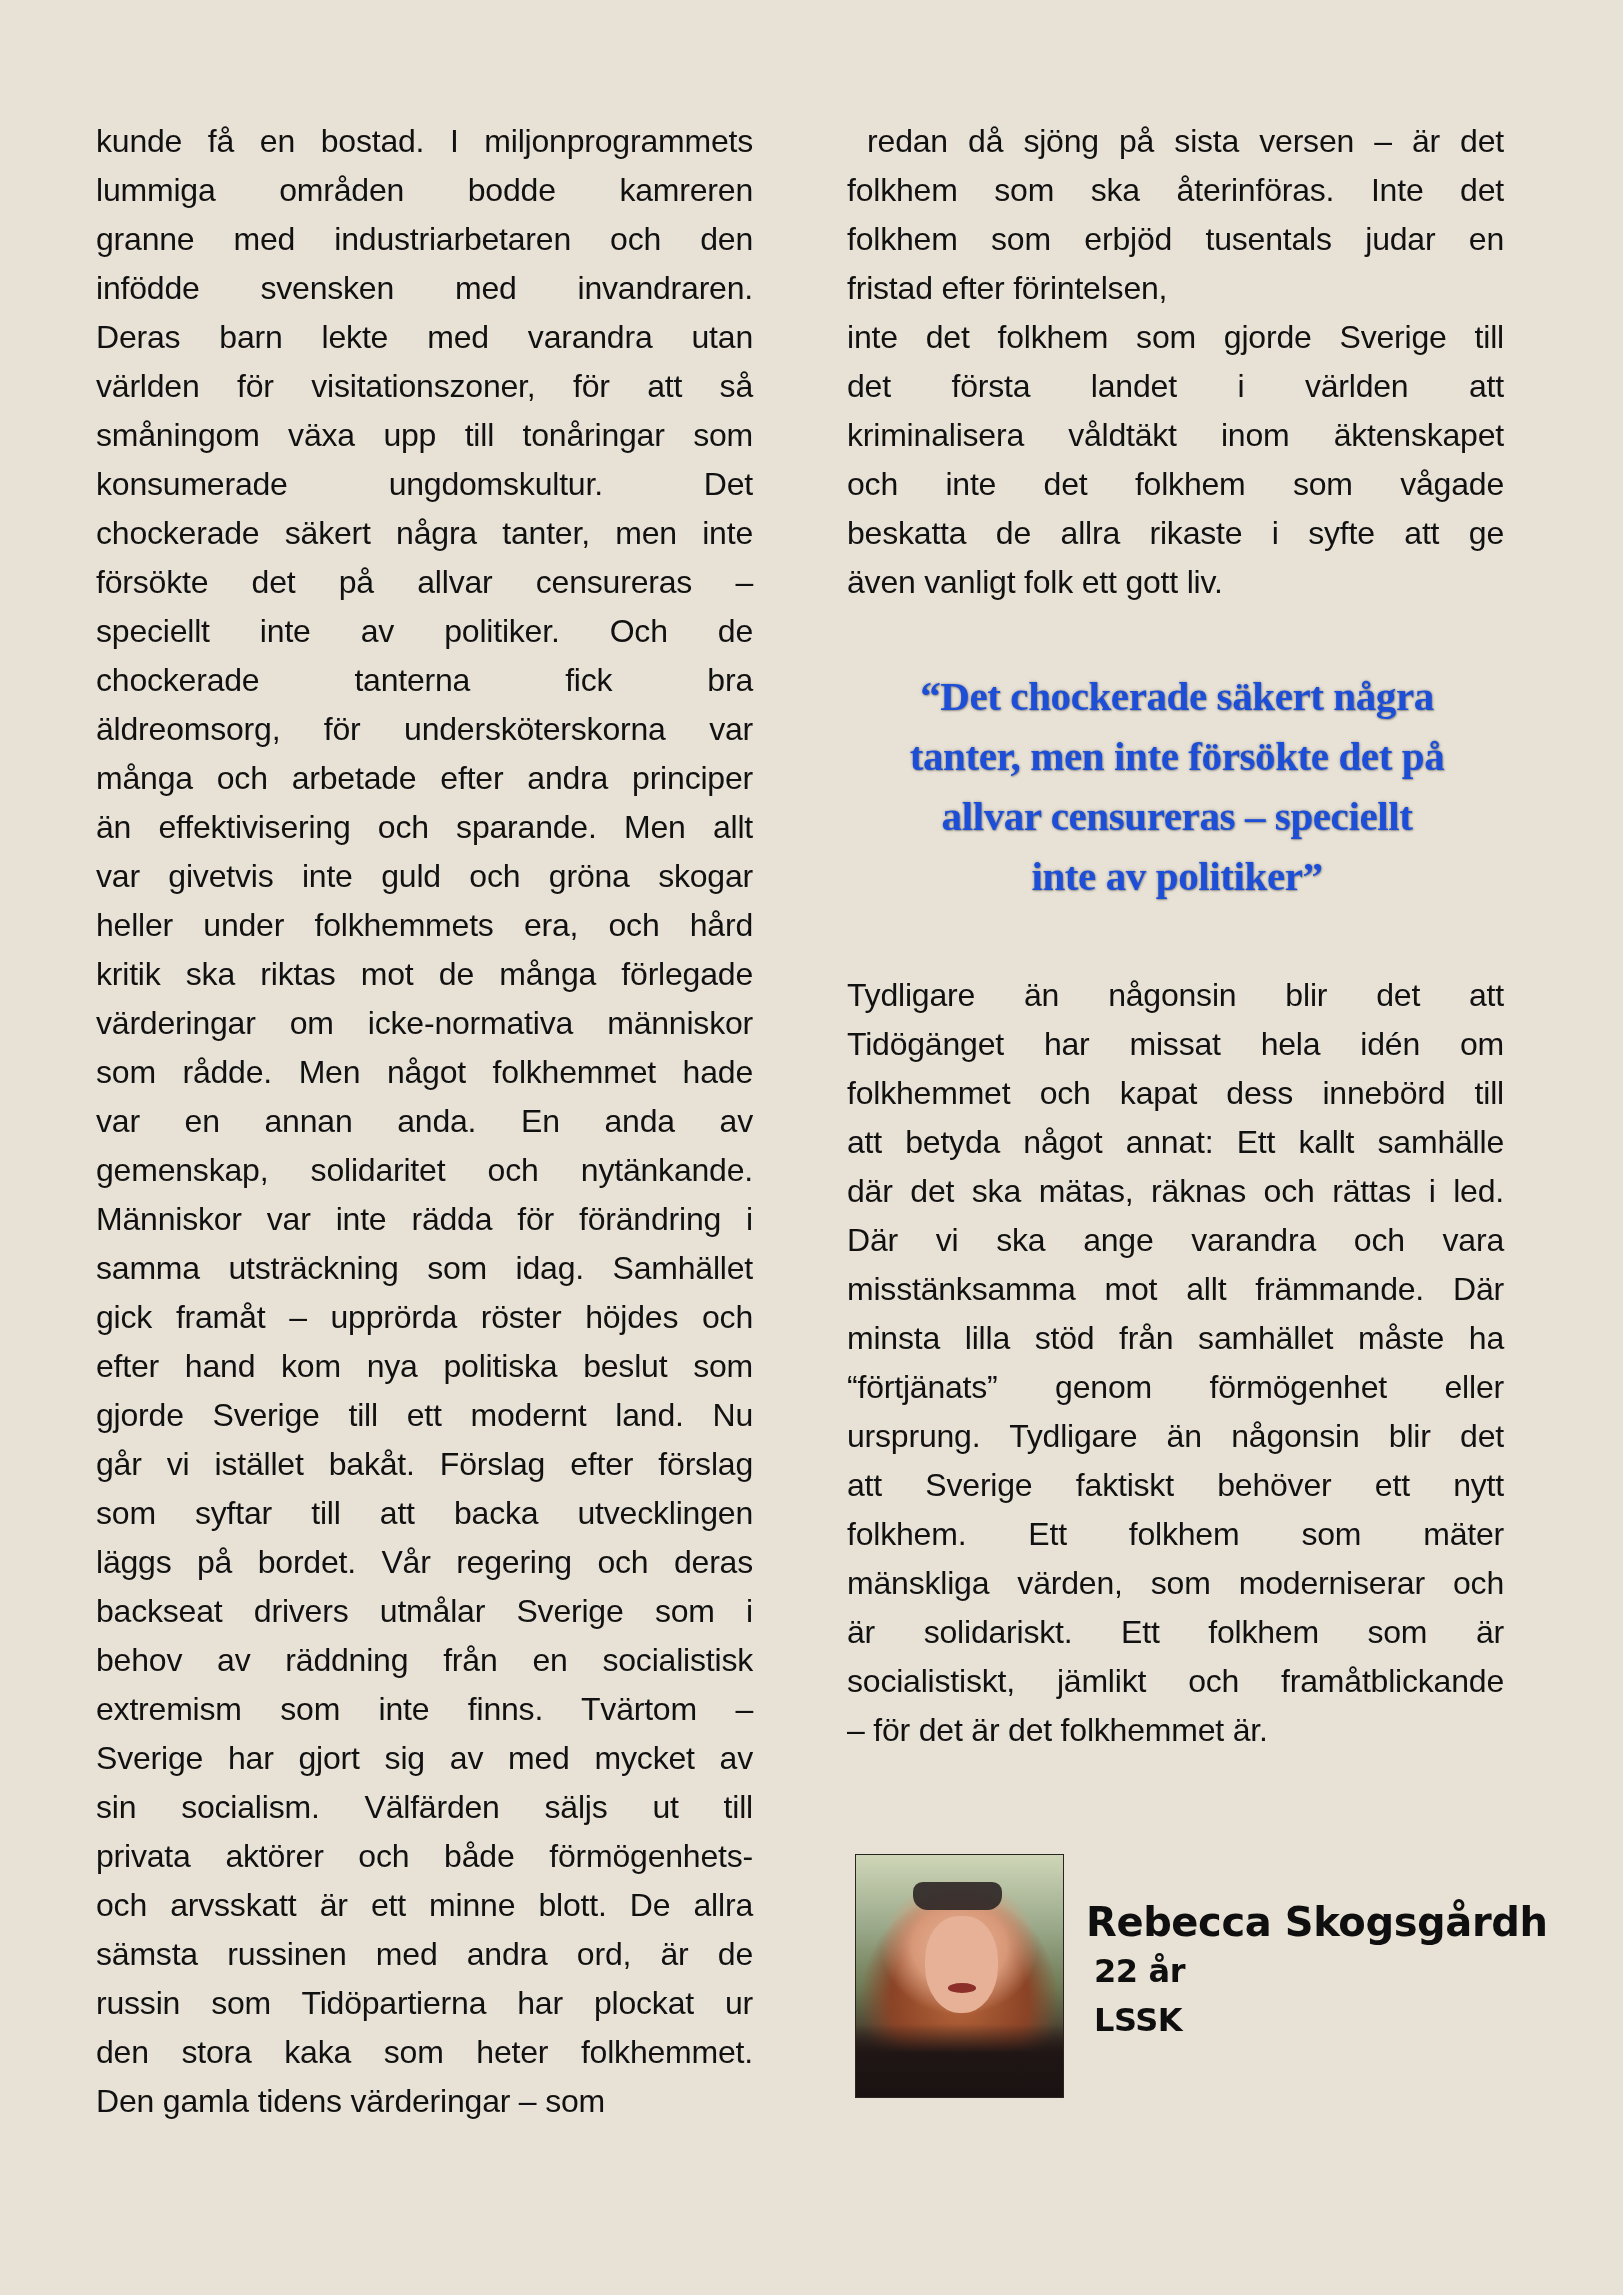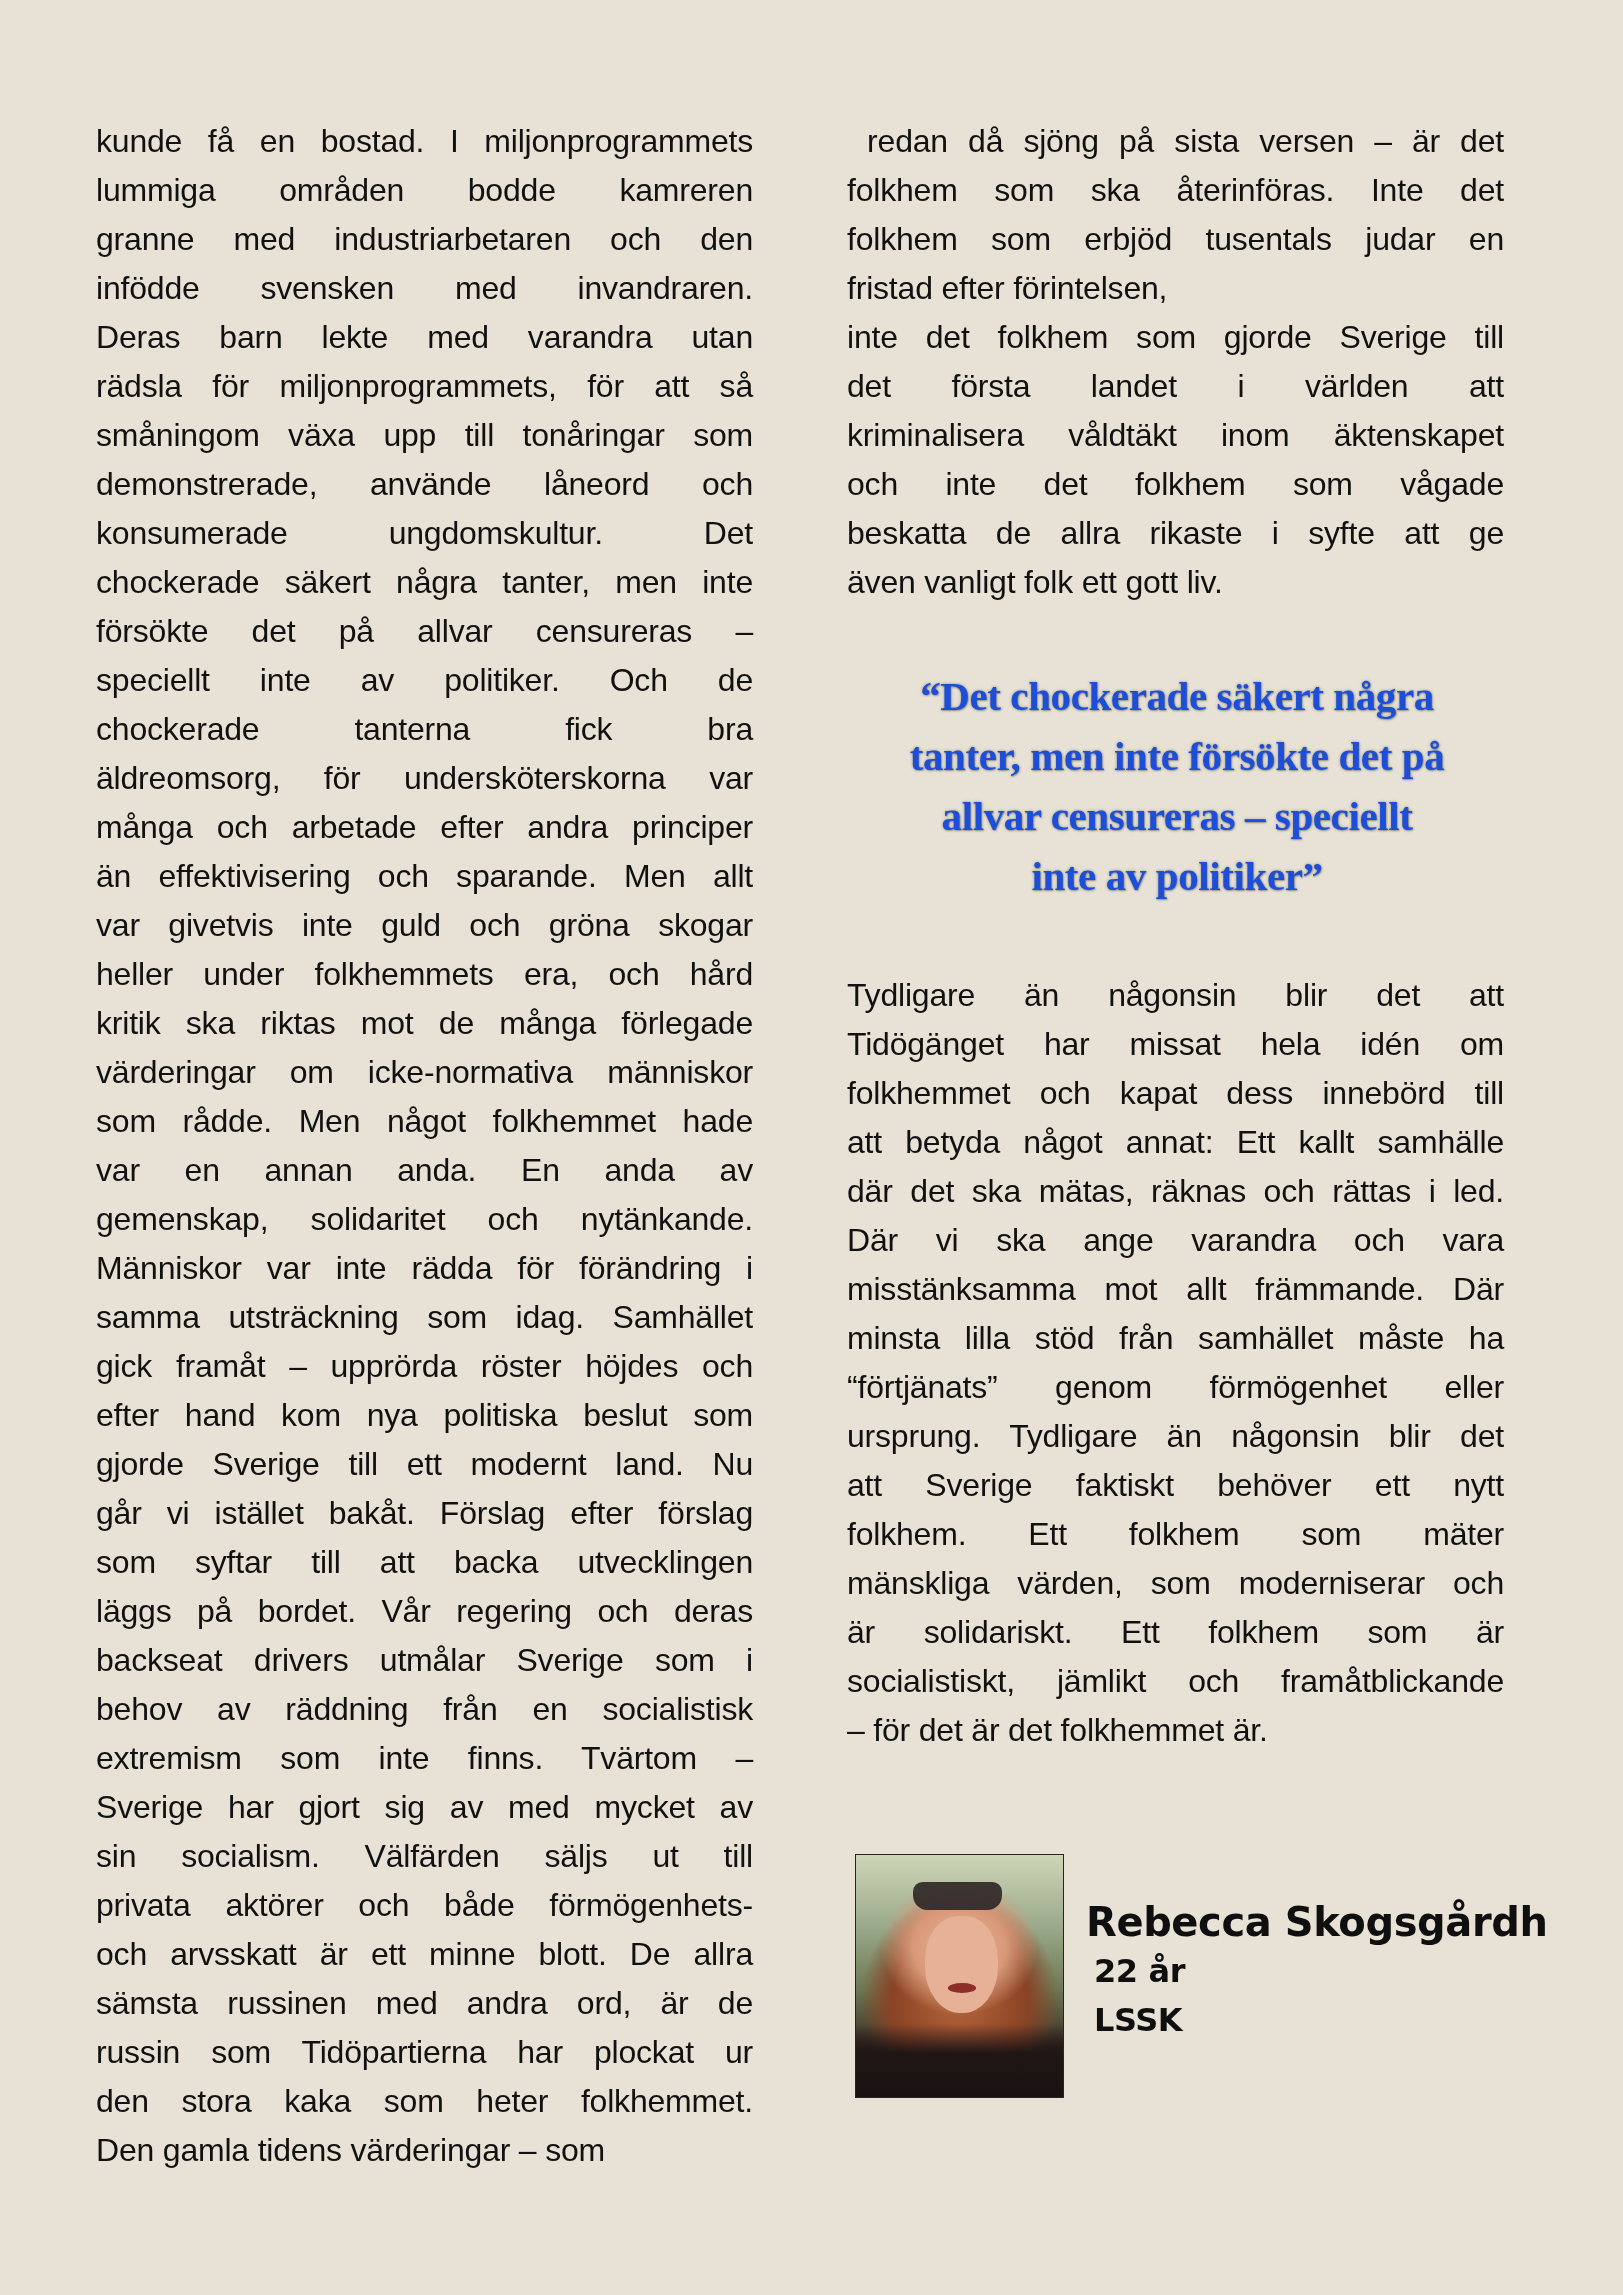--- a/index.html
+++ b/index.html
@@ -138,23 +138,22 @@
 </style>
 </head>
 <body>
 
 <div class="col col-left">
   <span class="line">kunde få en bostad. I miljonprogrammets</span>
   <span class="line">lummiga områden bodde kamreren</span>
   <span class="line">granne med industriarbetaren och den</span>
   <span class="line">infödde svensken med invandraren.</span>
   <span class="line">Deras barn lekte med varandra utan</span>
-  <span class="line">rädsla för miljonprogrammets, för att så</span>
+  <span class="line">världen för visitationszoner, för att så</span>
   <span class="line">småningom växa upp till tonåringar som</span>
-  <span class="line">demonstrerade, använde låneord och</span>
   <span class="line">konsumerade ungdomskultur. Det</span>
   <span class="line">chockerade säkert några tanter, men inte</span>
   <span class="line">försökte det på allvar censureras –</span>
   <span class="line">speciellt inte av politiker. Och de</span>
   <span class="line">chockerade tanterna fick bra</span>
   <span class="line">äldreomsorg, för undersköterskorna var</span>
   <span class="line">många och arbetade efter andra principer</span>
   <span class="line">än effektivisering och sparande. Men allt</span>
   <span class="line">var givetvis inte guld och gröna skogar</span>
   <span class="line">heller under folkhemmets era, och hård</span>

